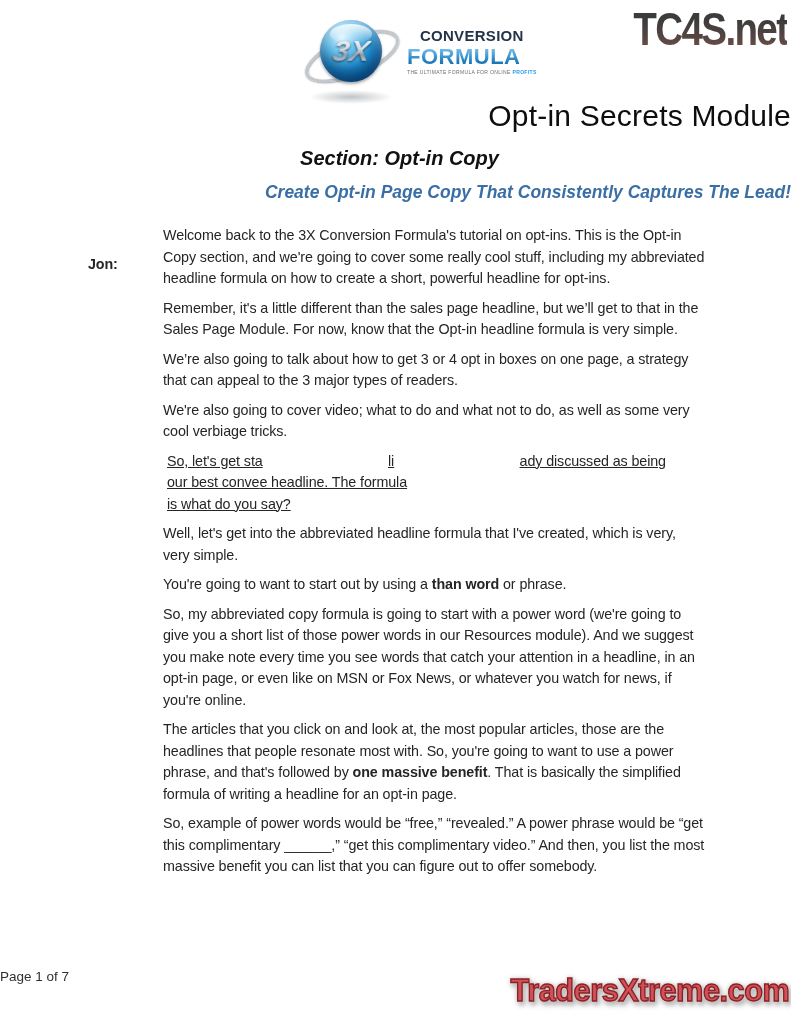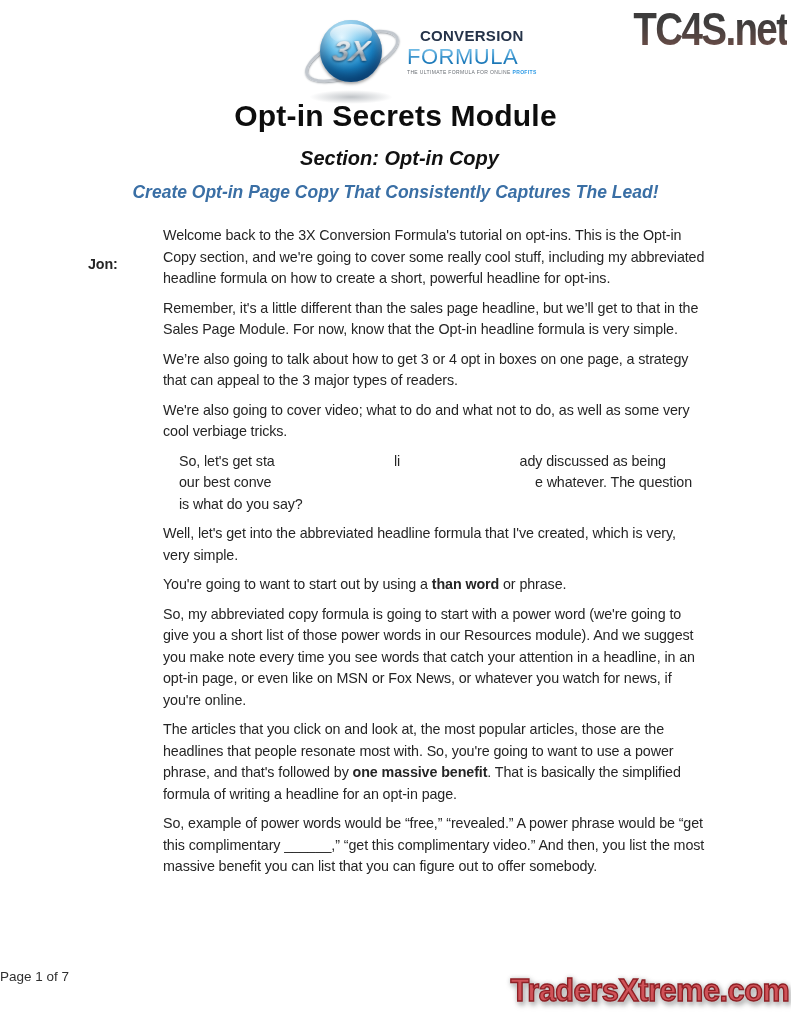--- a/index.html
+++ b/index.html
@@ -15,44 +15,44 @@
     display:flex;align-items:center;justify-content:center;}
   .sphere::before{content:"";position:absolute;left:10px;top:4px;width:42px;height:20px;border-radius:50%;
     background:linear-gradient(rgba(255,255,255,.85),rgba(255,255,255,0));}
   .mark{font-style:italic;font-weight:bold;font-size:30px;transform:skewX(-8deg);
     background:linear-gradient(#ffffff,#d2d9df 45%,#8f9aa4 62%,#eef2f5);-webkit-background-clip:text;background-clip:text;color:transparent;
     filter:drop-shadow(0 1px 1px rgba(8,40,70,.85));}
   .globe::after{content:"";position:absolute;left:4px;bottom:-12px;width:84px;height:14px;
     background:radial-gradient(ellipse at center, rgba(90,100,110,.38), rgba(255,255,255,0) 70%);}
   .logo-text{display:flex;flex-direction:column;line-height:1.05;}
   .logo-line1{font-size:15px;font-weight:bold;color:#253349;letter-spacing:.3px;text-align:center;}
-  .logo-line2{font-size:22px;font-weight:normal;letter-spacing:.5px;margin-top:1px;
+  .logo-line2{font-size:22px;font-weight:bold;letter-spacing:.5px;margin-top:1px;
     background:linear-gradient(#8ed0f2,#1f7fc0 70%,#14639c);-webkit-background-clip:text;background-clip:text;color:transparent;}
   .logo-tagline{font-size:5px;color:#6a6f75;letter-spacing:.35px;margin-top:2px;white-space:nowrap;}
   .logo-tagline .blue{color:#2e9be6;font-weight:bold;}
 
   .tc4s{position:absolute;top:2px;right:4px;font-weight:bold;font-size:46px;letter-spacing:-2px;
     transform:scaleX(.84);transform-origin:100% 0;
     background:linear-gradient(#3d3c3c 35%,#5a4743 70%,#7b524c 95%);-webkit-background-clip:text;background-clip:text;color:transparent;}
 
   
-  .t-main{position:absolute;top:99px;left:0;right:0;text-align:center;font-size:30px;font-weight:bold;color:#0d0d0d;letter-spacing:.2px;}
+  .t-main{position:absolute;top:99px;left:0;right:0;text-align:right;font-size:30px;font-weight:normal;color:#0d0d0d;letter-spacing:.2px;}
   .t-section{position:absolute;top:147px;left:8px;right:0;text-align:center;font-size:20px;font-weight:bold;font-style:italic;color:#111;}
-  .t-lead{position:absolute;top:182px;left:0;right:0;text-align:center;font-size:17.5px;font-weight:bold;font-style:italic;color:#3a6fa5;}
+  .t-lead{position:absolute;top:182px;left:0;right:0;text-align:right;font-size:17.5px;font-weight:bold;font-style:italic;color:#3a6fa5;}
 
   
   .transcript{position:absolute;left:88px;top:225px;width:618px;font-size:14.3px;line-height:21.5px;letter-spacing:-.1px;}
   .speaker{position:absolute;left:0;top:0;font-weight:bold;margin-top:29px;}
   .paras{margin-left:75px;width:543px;}
   .paras p{margin:0 0 8px 0;}
   .paras b{font-weight:bold;}
 
-  .p-obscured{position:relative;margin:0 0 8px 16px;}
+  .p-obscured{position:relative;margin:0 0 8px 4px;text-decoration:underline;}
   .frag-line1{display:flex;justify-content:space-between;padding-right:40px;}
-  .frag-line2{display:flex;justify-content:space-between;padding-right:14px;}
+  .frag-line2{display:flex;justify-content:flex-start;padding-right:14px;}
 
   .dlsub{position:absolute;left:84px;top:-8px;z-index:5;
     font-family:"DejaVu Serif","Liberation Serif",serif;font-weight:bold;font-size:41px;letter-spacing:3px;line-height:1;
     color:#c6252b;-webkit-text-stroke:2.5px #f5f5f5;
     filter:drop-shadow(2px 3px 2px rgba(110,110,110,.8)) drop-shadow(0 0 1px rgba(90,90,90,.6));
     white-space:nowrap;}
 
   
   .page-num{position:absolute;top:969px;left:0;right:0;text-align:left;font-size:13.5px;color:#2f2f2f;}
   .traders{position:absolute;top:972px;right:2px;font-weight:bold;font-size:32px;letter-spacing:-.5px;
@@ -94,21 +94,21 @@
       <p><span>We're also going to cover video; what to do and what not to do, as well as some very cool verbiage tricks.</span></p>
 
       <div class="p-obscured">
         <div class="frag-line1">
           <span>So, let's get sta</span>
           <span>li</span>
           <span>ady discussed as being</span>
         </div>
         <div class="frag-line2">
           <span>our best conve</span>
-          <span>e whatever. The question</span>
+          <span>e headline. The formula</span>
         </div>
         <div>
           <span>is what do you say?</span>
         </div>
       </div>
 
       <p><span>Well, let's get into the abbreviated headline formula that I've created, which is very, very simple.</span></p>
       <p><span>You're going to want to start out by using a </span><b>than word</b><span> or phrase.</span></p>
       <p><span>So, my abbreviated copy formula is going to start with a power word (we're going to give you a short list of those power words in our Resources module). And we suggest you make note every time you see words that catch your attention in a headline, in an opt-in page, or even like on MSN or Fox News, or whatever you watch for news, if you're online.</span></p>
       <p><span>The articles that you click on and look at, the most popular articles, those are the headlines that people resonate most with. So, you're going to want to use a power phrase, and that's followed by </span><b>one massive benefit</b><span>. That is basically the simplified formula of writing a headline for an opt-in page.</span></p>

